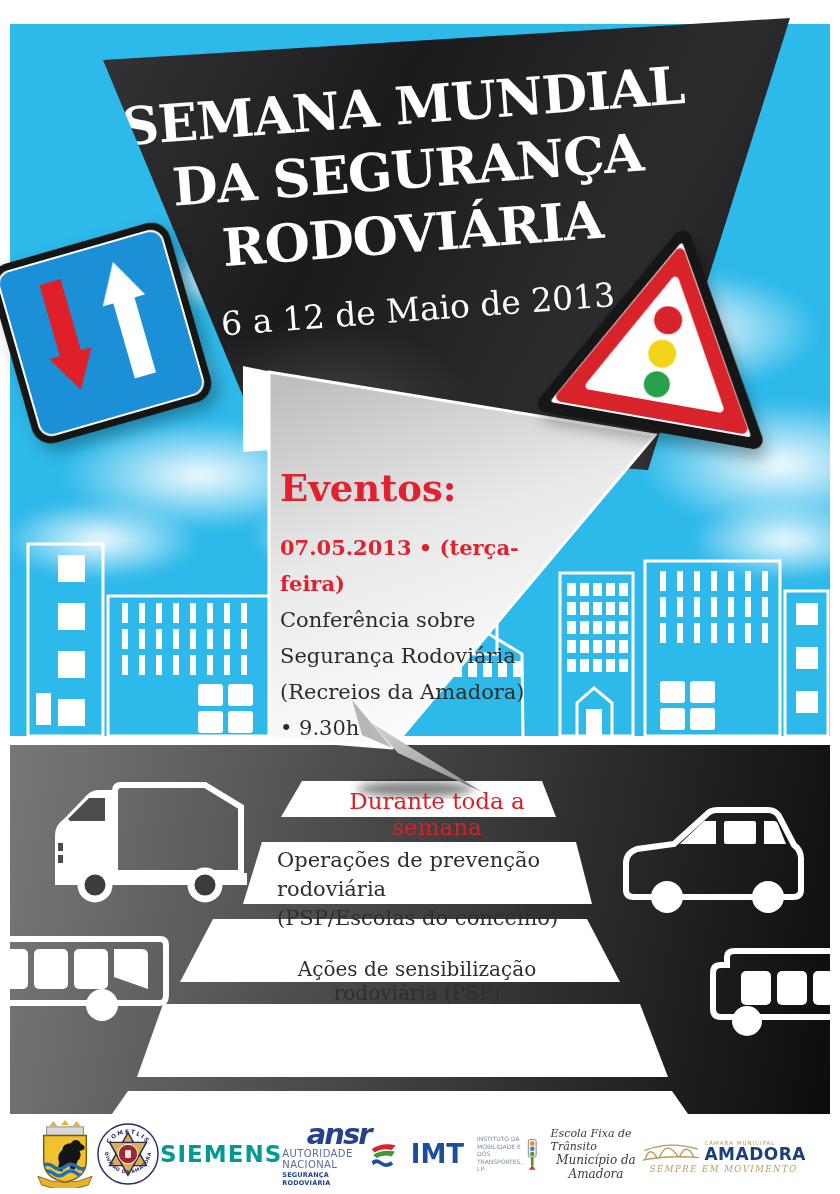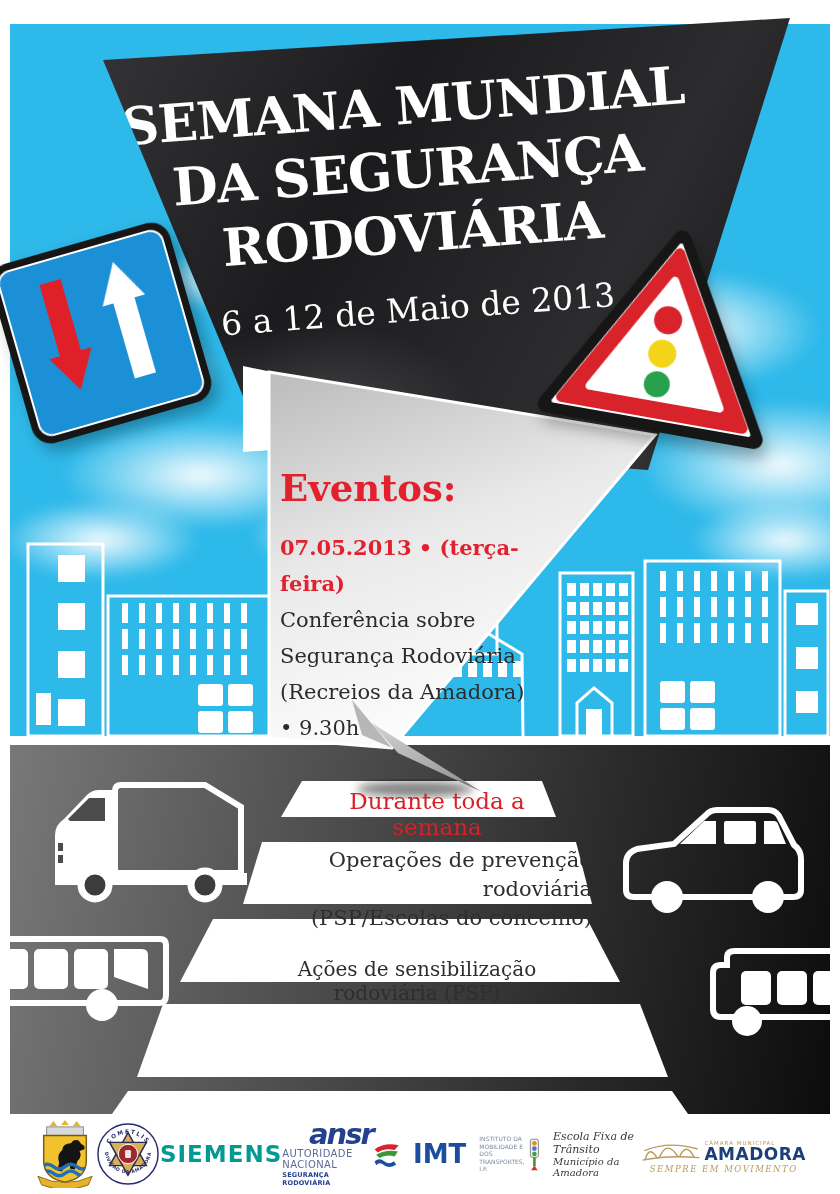--- a/index.html
+++ b/index.html
@@ -42,41 +42,41 @@
   
   .events{left:280px;top:438px;width:300px;z-index:7;color:#2d2b28;margin-top:28px;}
   .events .h{font-size:37px;font-weight:bold;color:#e2202e;margin:0 0 20px 0;}
   .events .dt{font-size:21px;font-weight:bold;color:#e2202e;line-height:36px;}
   .events .ln{font-size:21px;line-height:36px;}
 
   
   .stripe-texts{left:17px;top:0;width:840px;height:956px;z-index:6;pointer-events:none;}
   .st1{position:absolute;left:300px;top:788px;width:240px;text-align:center;
        font-size:23px;color:#d92027;}
-  .st2{position:absolute;left:260px;top:846px;width:315px;text-align:right;
+  .st2{position:absolute;left:260px;top:846px;width:315px;text-align:left;
        font-size:21px;line-height:29px;color:#2e2e2c;}
   .st3{position:absolute;left:230px;top:938px;width:340px;text-align:center;
        font-size:20px;color:#2e2e2c;margin-top:19px;}
 
   
   .footer{left:10px;top:1114px;width:820px;height:80px;background:#fff;z-index:8;
     display:flex;align-items:center;justify-content:space-between;padding:0 24px;box-sizing:border-box;
     font-family:"DejaVu Sans","Liberation Sans",sans-serif;}
   .logo{display:flex;align-items:center;gap:13px;}
   .recreios-word{color:#d8232a;font-size:20px;line-height:20px;}
   .recreios-sub{font-size:6px;color:#9a9a9a;letter-spacing:.3px;}
   .recreios-sub b{color:#d8232a;}
   .siemens{color:#009a93;font-size:23px;font-weight:bold;letter-spacing:1px;}
   .ansr-word{color:#24408e;font-size:29px;font-weight:bold;font-style:italic;letter-spacing:-2px;line-height:26px;}
   .ansr-sub1{font-size:10px;color:#5a6a9a;letter-spacing:.4px;}
   .ansr-sub2{font-size:6.5px;color:#24408e;font-weight:bold;letter-spacing:.2px;}
   .imt-word{color:#1c4e9e;font-size:26px;font-weight:bold;letter-spacing:0;}
   .imt-sub{font-size:6px;color:#7a8aa0;line-height:7.5px;}
   .escola-l1{font-family:"DejaVu Serif",serif;font-style:italic;font-size:11px;color:#3a3a3a;}
-  .escola-l2{font-family:"DejaVu Serif",serif;font-style:italic;font-size:10px;color:#3a3a3a;text-align:left;}
+  .escola-l2{font-family:"DejaVu Serif",serif;font-style:italic;font-size:12px;color:#3a3a3a;text-align:center;}
   .cam-small{font-size:5.5px;color:#b89a5a;letter-spacing:1px;}
   .cam-word{font-size:17px;font-weight:bold;color:#1b3f7a;letter-spacing:.5px;line-height:17px;}
   .cam-tag{font-family:"DejaVu Serif",serif;font-style:italic;font-size:8.5px;color:#b89a5a;letter-spacing:1.5px;margin-top:1px;}
 </style>
 </head>
 <body>
 
 <div class="poster">
 
   <div class="abs sky">

